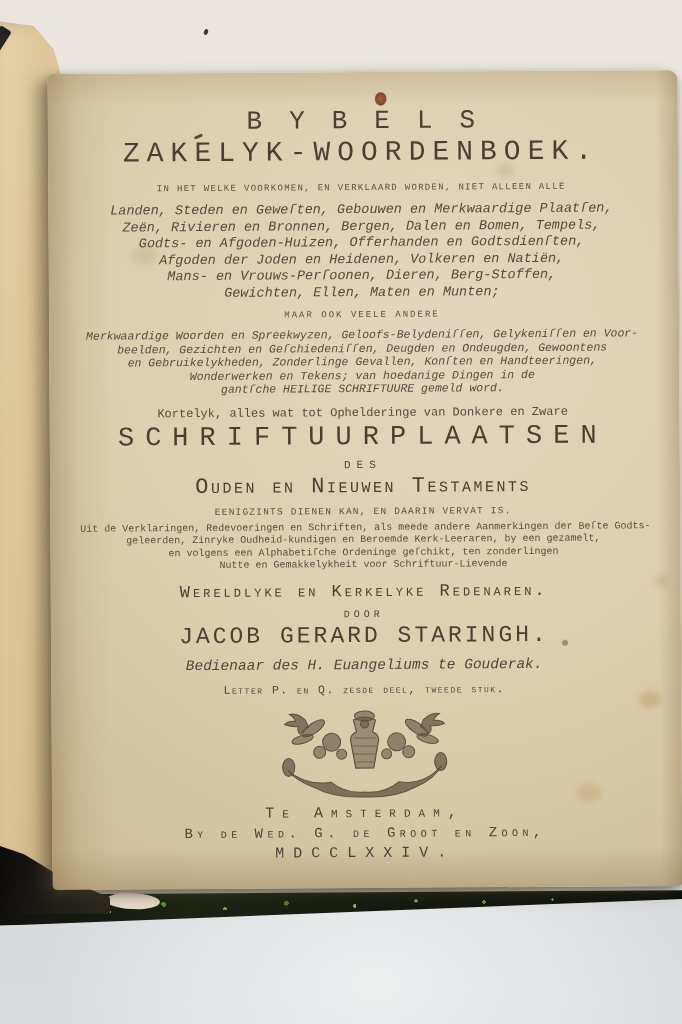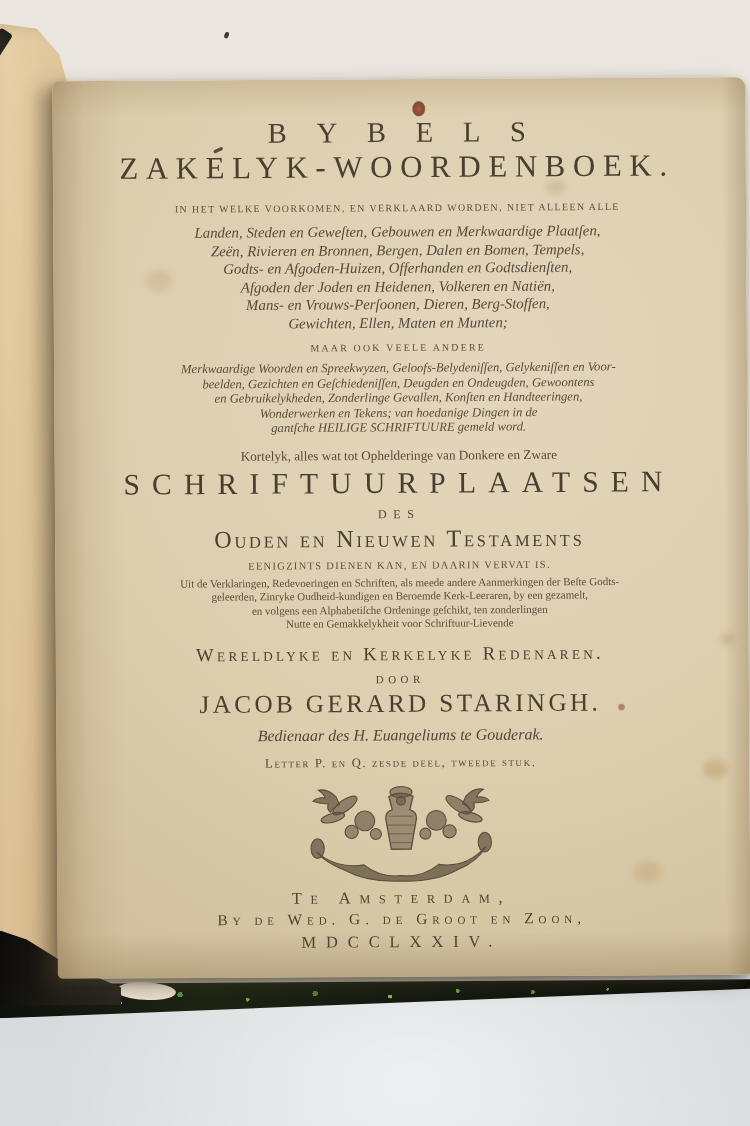--- a/index.html
+++ b/index.html
@@ -1,18 +1,18 @@
 <!DOCTYPE html>
 <html><head>
 <meta charset="utf-8">
 <style>
   html,body{margin:0;padding:0;background:#c9ccce;}
   .photo{
     position:relative;width:682px;height:1024px;overflow:hidden;
-    font-family:Liberation Serif, serif;
+    font-family:Liberation Mono, monospace;
   }
   
   .bg-table{
     position:absolute;inset:0;
     background:
       radial-gradient(ellipse 70% 30% at 55% 96%, rgba(255,255,255,0.55), rgba(255,255,255,0) 70%),
       linear-gradient(178deg,#ebe7e0 0%,#e9e5de 55%,#e2e1de 72%,#d7dadc 82%,#dadddf 100%);
   }
   
   .prev-flap{

